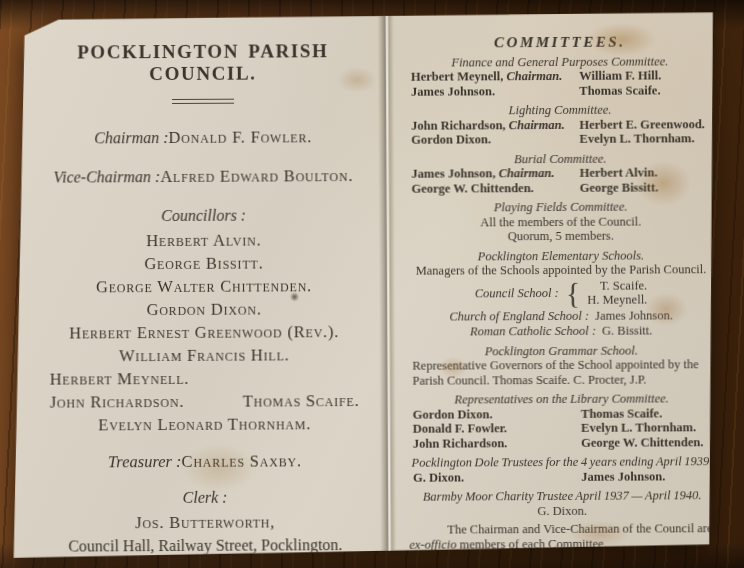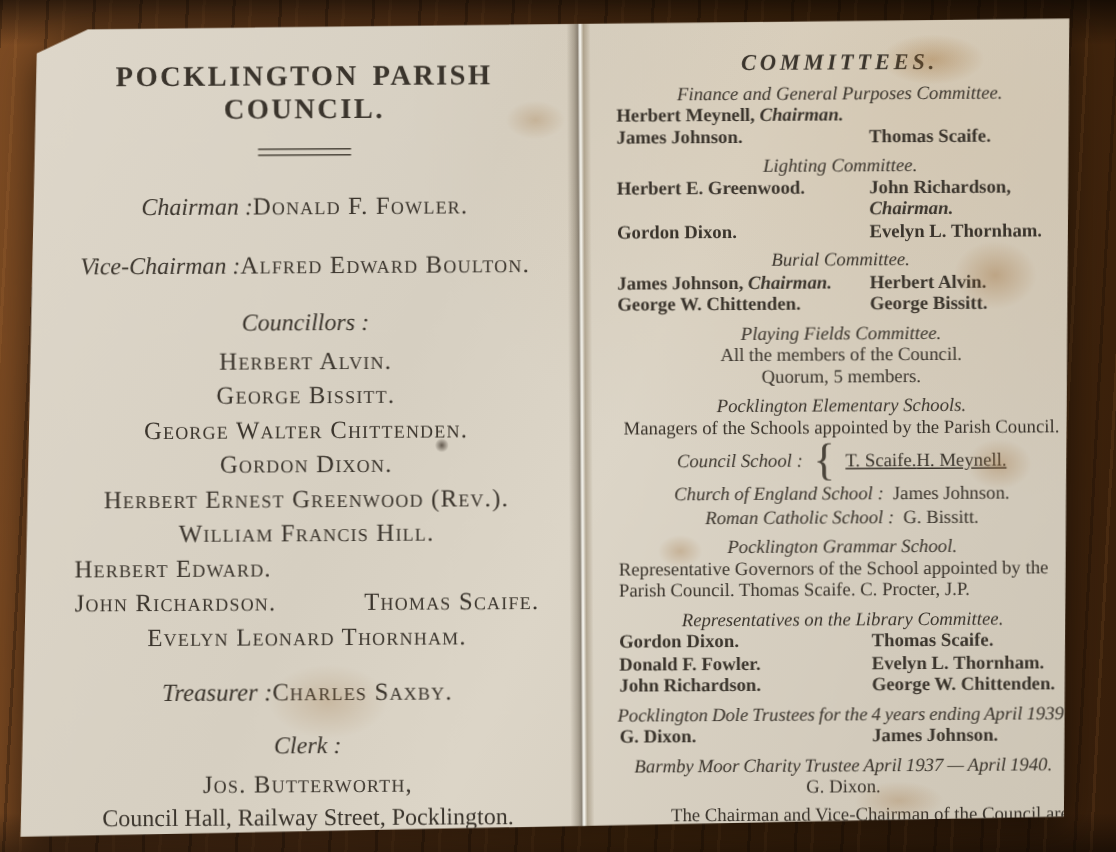--- a/index.html
+++ b/index.html
@@ -43,21 +43,21 @@
   .addr{margin:4px 0 0;font-size:16px;}
   .rt-title{font-size:15px;letter-spacing:2.5px;margin:0;}
   .sec-h{margin:5px 0 0;font-size:12.5px;}
   .nowrap{white-space:nowrap;word-spacing:-.5px;}
   .row2{display:grid;grid-template-columns:55% 45%;text-align:left;padding-left:8px;}
   .row2 .cell{display:block;font-weight:bold;}
   .cline{margin:0;}
   .para{margin:0;text-align:left;padding-left:8px;}
   .brace-row{display:flex;justify-content:center;align-items:center;gap:7px;margin-top:1px;}
   .brace{font-size:30px;font-weight:300;line-height:28px;color:#4a443a;}
-  .brace-names{display:flex;flex-direction:row;text-align:right;line-height:14.5px;text-decoration:underline;}
+  .brace-names{display:flex;flex-direction:column;text-align:right;line-height:14.5px;}
   .school-line{margin:1px 0 0;}
   .school-line .lbl{margin-right:6px;}
   .footer-p{margin:4px 0 0;text-align:left;text-indent:38px;padding-left:4px;}
   .stain{position:absolute;border-radius:50%;pointer-events:none;}
   .s1{left:580px;top:12px;width:70px;height:34px;background:radial-gradient(ellipse,rgba(156,104,42,.38),rgba(156,104,42,0) 70%);}
   .s2{left:628px;top:150px;width:56px;height:46px;background:radial-gradient(ellipse,rgba(150,98,40,.34),rgba(150,98,40,0) 70%);}
   .s3{left:636px;top:282px;width:44px;height:34px;background:radial-gradient(ellipse,rgba(150,98,40,.30),rgba(150,98,40,0) 70%);}
   .s4{left:170px;top:430px;width:80px;height:50px;background:radial-gradient(ellipse,rgba(148,100,44,.22),rgba(148,100,44,0) 70%);}
   .s5{left:330px;top:55px;width:40px;height:26px;background:radial-gradient(ellipse,rgba(150,100,42,.25),rgba(150,100,42,0) 70%);}
   .s6{left:282px;top:280px;width:9px;height:9px;background:radial-gradient(circle,rgba(60,50,40,.75),rgba(60,50,40,0) 75%);}
@@ -83,21 +83,21 @@
 
       <p class="cn-head it">Councillors :</p>
       <div class="names">
         <p class="sc">Herbert Alvin.</p>
         <p class="sc">George Bissitt.</p>
         <p class="sc">George Walter Chittenden.</p>
         <p class="sc">Gordon Dixon.</p>
         <p class="sc">Herbert Ernest Greenwood (Rev.).</p>
         <p class="sc">William Francis Hill.</p>
         <div class="pair">
-          <span class="sc">Herbert Edward.</span>
+          <span class="sc">Herbert Meynell.</span>
         </div>
         <div class="pair">
           <span class="sc">John Richardson.</span>
           <span class="sc">Thomas Scaife.</span>
         </div>
         <p class="sc">Evelyn Leonard Thornham.</p>
       </div>
 
       <p class="treas">
         <span class="it lbl">Treasurer :</span><span class="sc">Charles Saxby.</span>
@@ -109,30 +109,31 @@
     </div>
 
     <div class="fold"></div>
 
     <div class="page page-right">
       <h2 class="rt-title it">COMMITTEES.</h2>
 
       <p class="sec-h it">Finance and General Purposes Committee.</p>
       <div class="row2">
         <span class="cell"><span>Herbert Meynell, </span><span class="it">Chairman.</span></span>
+        <span class="cell">William F. Hill.</span>
       </div>
       <div class="row2">
         <span class="cell"><span>James Johnson.</span><span class="it"></span></span>
         <span class="cell">Thomas Scaife.</span>
       </div>
 
       <p class="sec-h it">Lighting Committee.</p>
       <div class="row2">
+        <span class="cell"><span>John Richardson, </span><span class="it">Chairman.</span></span>
         <span class="cell">Herbert E. Greenwood.</span>
-        <span class="cell"><span>John Richardson, </span><span class="it">Chairman.</span></span>
       </div>
       <div class="row2">
         <span class="cell"><span>Gordon Dixon.</span><span class="it"></span></span>
         <span class="cell">Evelyn L. Thornham.</span>
       </div>
 
       <p class="sec-h it">Burial Committee.</p>
       <div class="row2">
         <span class="cell"><span>James Johnson, </span><span class="it">Chairman.</span></span>
         <span class="cell">Herbert Alvin.</span>

